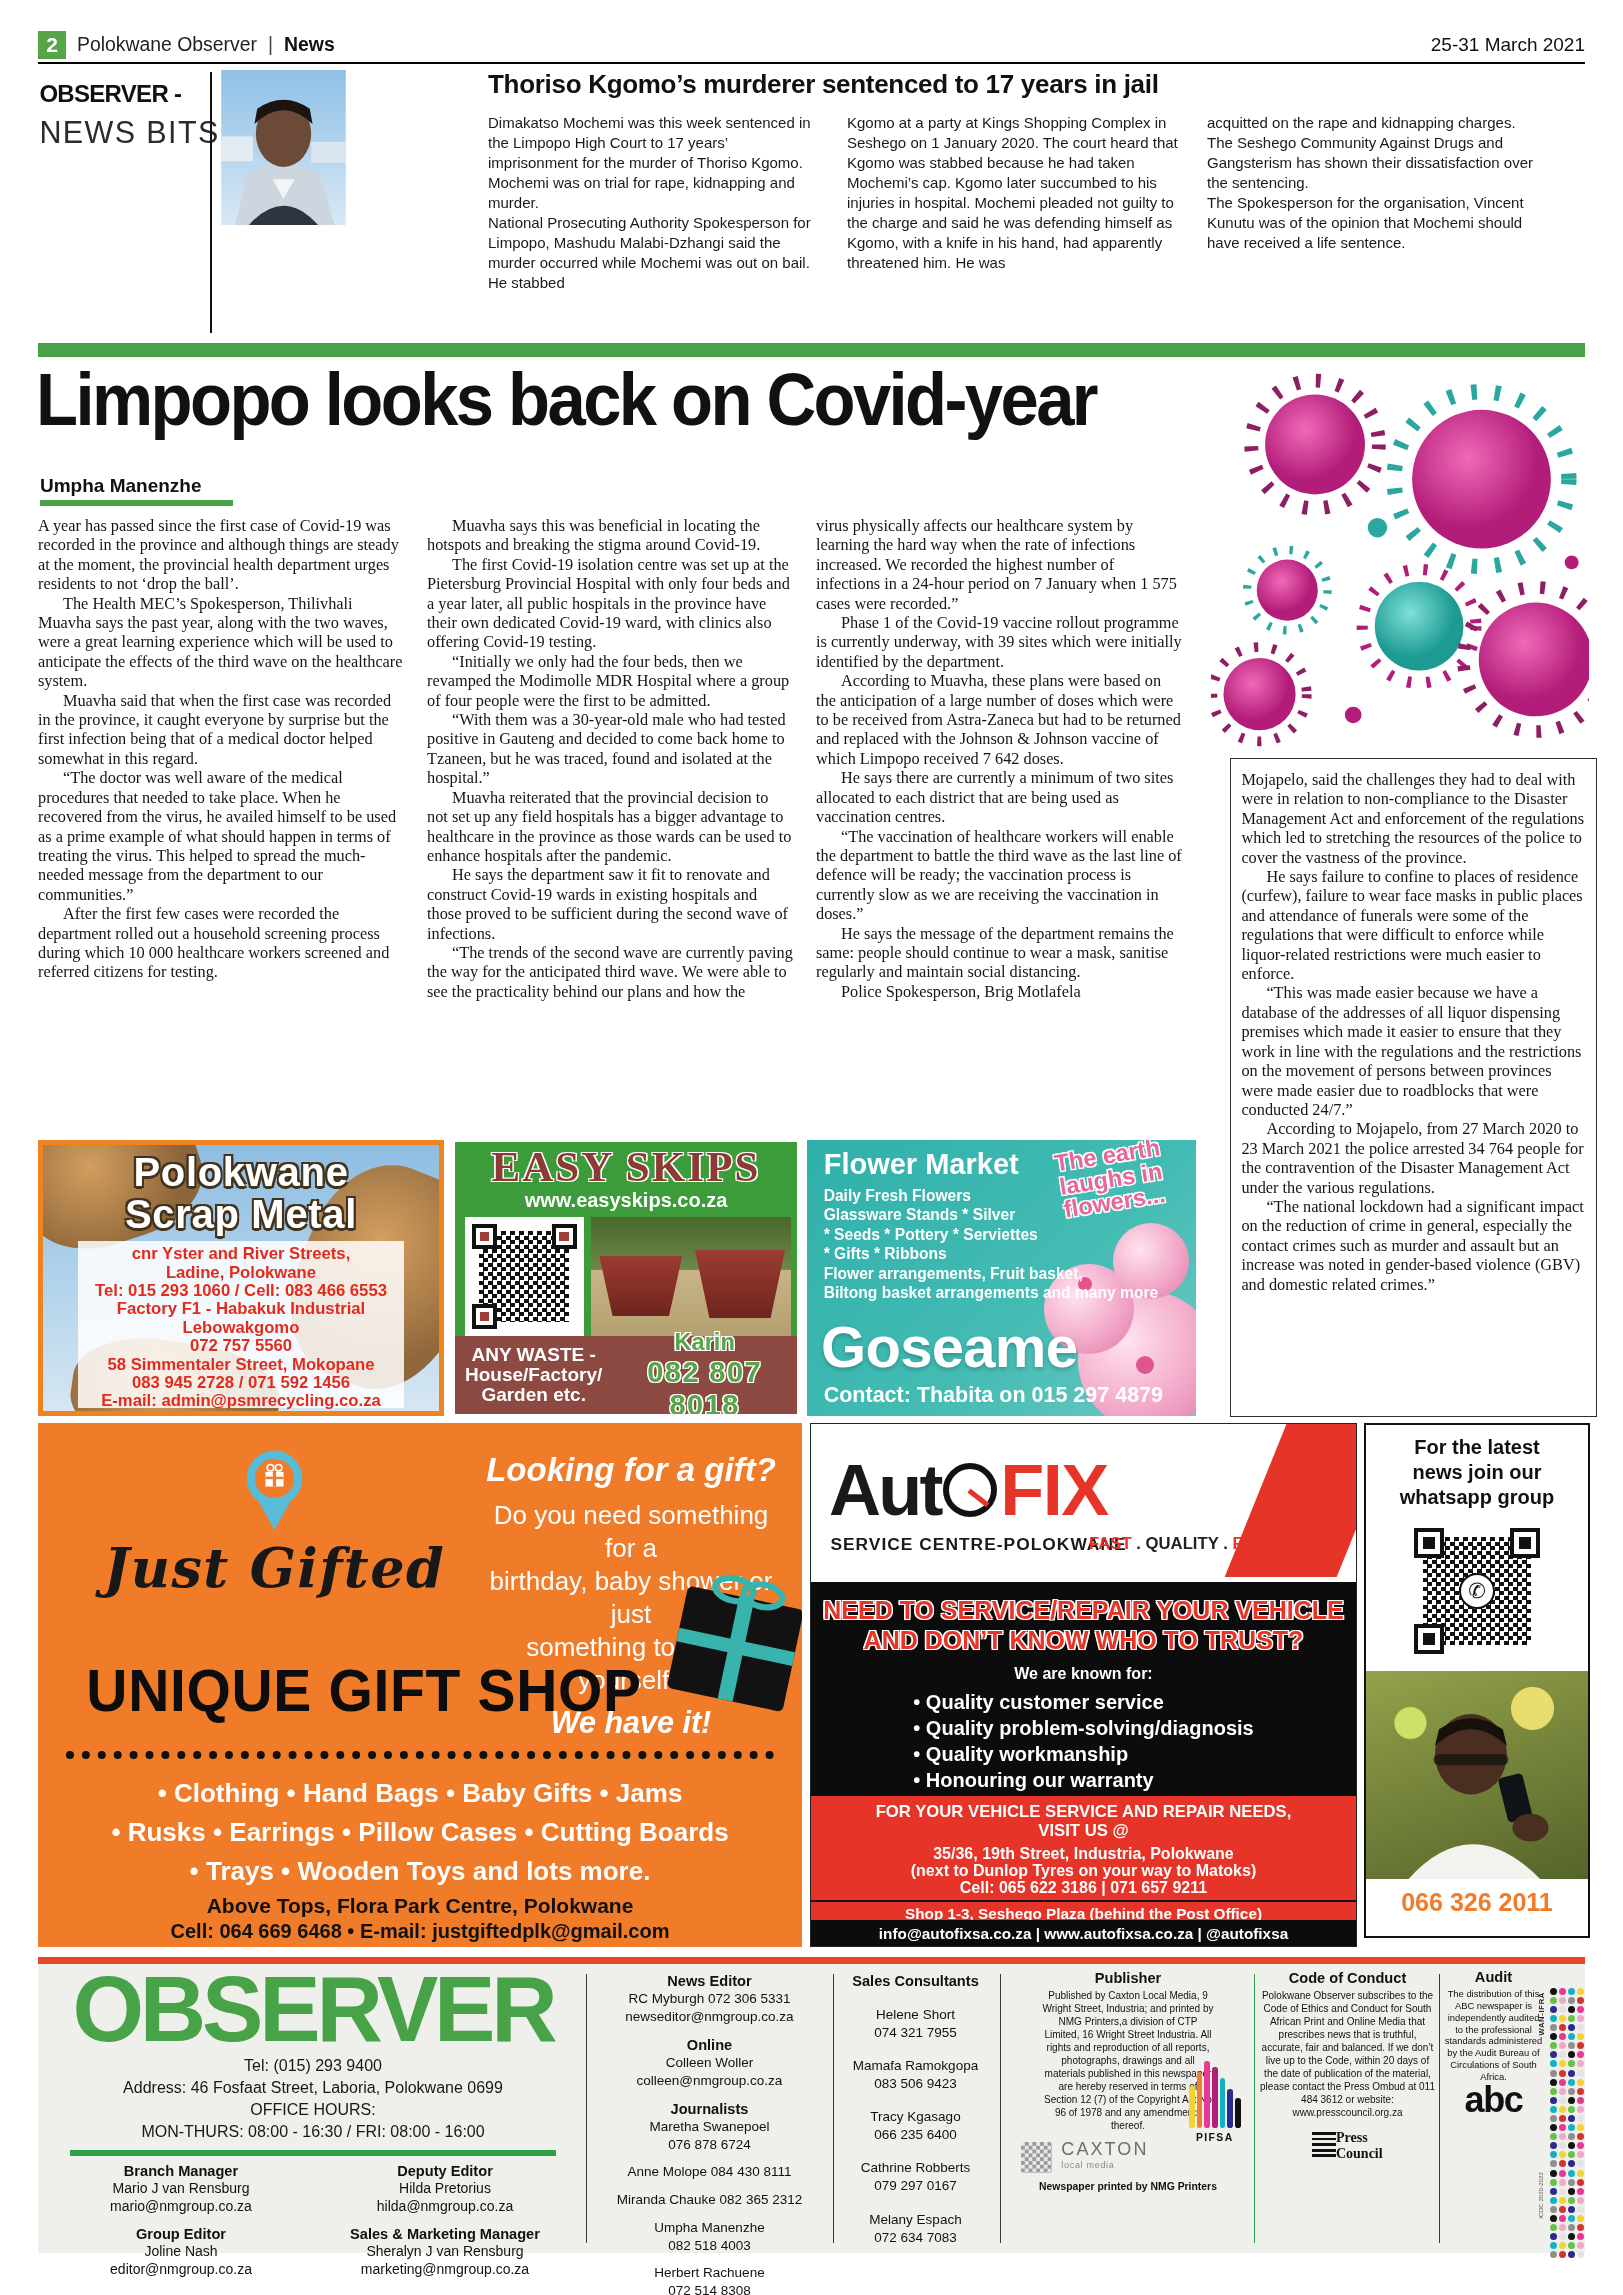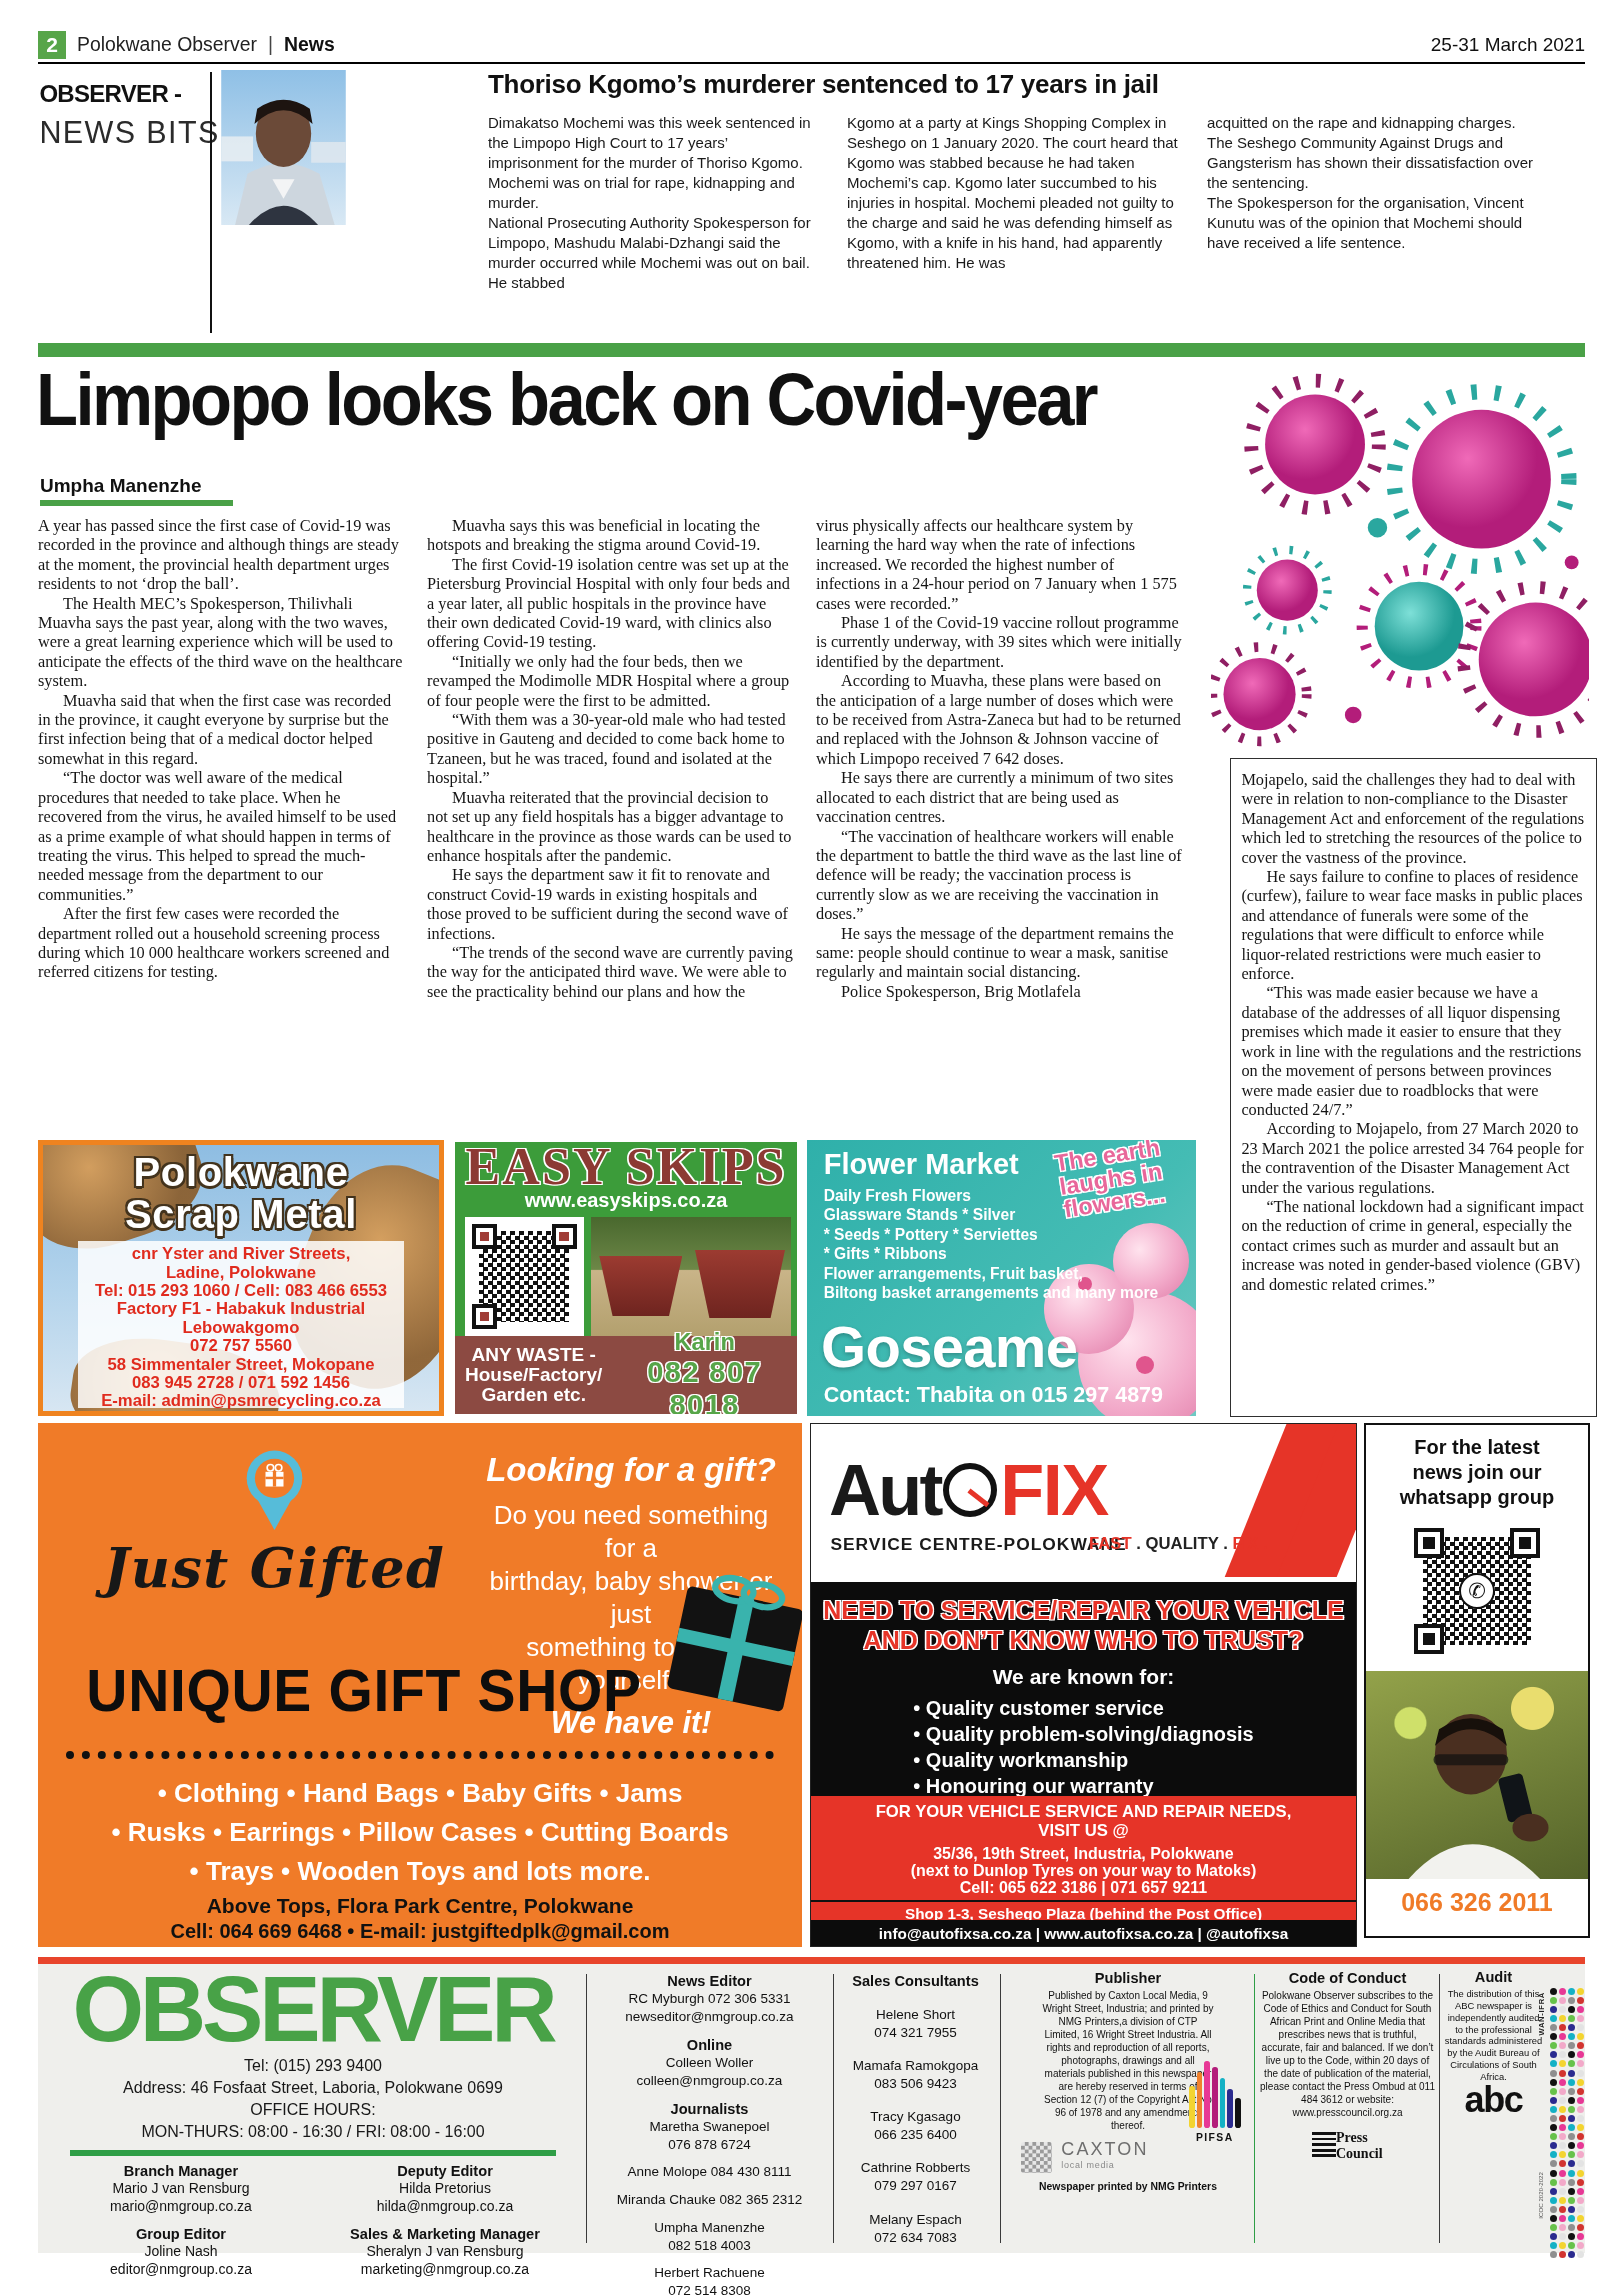--- a/index.html
+++ b/index.html
@@ -38,21 +38,21 @@
 .ac1{left:38px}.ac2{left:427px}.ac3{left:816px}
 .ac4wrap{position:absolute;left:1230px;top:758px;width:367px;height:659px;border:1.4px solid #2f2f2f;padding:11px 10.4px;font-family:"Liberation Serif",serif;font-size:16.3px;line-height:19.4px;color:#151515;overflow:hidden}
 .ac4wrap p{margin:0}.ac4wrap p.ind{text-indent:25px}
 
 
 .ad-scrap{position:absolute;left:38px;top:1140px;width:406px;height:276px;border:5.6px solid #ef831f;background:linear-gradient(180deg,#8ebde2 0%,#b4d4ec 55%,#d7e6f2 100%);overflow:hidden}
 .claw{position:absolute;border-radius:42%;background:radial-gradient(circle at 40% 35%,#d99a50,#8a5a26 70%);opacity:.9}
 .scrap-title{position:absolute;left:0;top:5.6px;width:100%;text-align:center;font-size:40px;line-height:42px;font-weight:800;color:#fff;letter-spacing:0.7px;text-shadow:-2.1px -2.1px 0 #43331d,2.1px -2.1px 0 #43331d,-2.1px 2.1px 0 #43331d,2.1px 2.1px 0 #43331d,0 2.8px 0 #43331d}
 .scrap-panel{position:absolute;left:35px;top:96px;width:326px;height:167px;background:rgba(255,255,255,.85);text-align:center;font-size:16.7px;line-height:18.4px;font-weight:bold;color:#e02b1e;padding-top:4.2px}
 .ad-skips{position:absolute;left:453px;top:1140px;width:346px;height:276px;background:#3c9c3a;border:2.8px solid #fff;overflow:hidden}
-.skips-title{text-align:center;font-family:"Liberation Serif",serif;font-weight:bold;font-size:52px;line-height:43px;color:#8c3a33;letter-spacing:2.1px;text-shadow:-1.4px -1.4px 0 #fff,1.4px -1.4px 0 #fff,-1.4px 1.4px 0 #fff,1.4px 1.4px 0 #fff;margin-top:2.8px}
+.skips-title{text-align:center;font-family:"Liberation Serif",serif;font-weight:bold;font-size:43px;line-height:43px;color:#8c3a33;letter-spacing:2.1px;text-shadow:-1.4px -1.4px 0 #fff,1.4px -1.4px 0 #fff,-1.4px 1.4px 0 #fff,1.4px 1.4px 0 #fff;margin-top:2.8px}
 .skips-web{text-align:center;font-size:20px;font-weight:bold;color:#fff;margin-top:1.4px}
 .qr{position:relative;background:#fff;overflow:hidden}
 .qr-noise{position:absolute;inset:12%;background:repeating-conic-gradient(#111 0% 25%,#fff 0% 50%);background-size:9px 9px}
 .qr-f{position:absolute;width:21%;height:21%;border:4.9px solid #111;background:#fff}
 .qr-f::after{content:"";position:absolute;inset:22%;background:#111}
 .qr-red .qr-f::after{background:#a03c36}
 .qr-tl{left:6%;top:6%}.qr-tr{right:6%;top:6%}.qr-bl{left:6%;bottom:6%}
 .skips-qr{position:absolute;left:9.7px;top:75px;width:119px;height:119px}
 .skips-photo{position:absolute;left:136px;top:75px;width:200px;height:119px;background:linear-gradient(180deg,#49682e 0%,#6d8747 44%,#c9b488 45%,#b3a06e 100%);overflow:hidden}
 .skip{position:absolute;background:linear-gradient(#9c3b31,#6e241f);clip-path:polygon(0 0,100% 0,84% 100%,16% 100%)}
@@ -90,21 +90,21 @@
 .af-aut{font-size:72px;font-weight:800;color:#1a1a1a;letter-spacing:-2.8px}
 .af-speedo{width:54px;height:54px;border:6.2px solid #111;border-radius:50%;background:#fff;position:relative;margin:0 2.8px}
 .af-speedo::after{content:"";position:absolute;left:46%;top:46%;width:23.6px;height:4.9px;background:#e63428;transform:rotate(38deg);transform-origin:left center}
 .af-fix{font-size:72px;font-weight:800;color:#e63428;letter-spacing:-1.4px}
 .af-sub{position:absolute;left:19.4px;top:110px;font-size:17.4px;font-weight:bold;color:#1a1a1a;letter-spacing:1px}
 .af-tag{position:absolute;left:278px;top:110px;font-size:16.7px;font-weight:800}
 .af-tag .r{color:#e63428}.af-tag .k{color:#222}
 .af-stripe{position:absolute;top:-7px;width:60px;height:160px;background:#e63428;transform:skewX(-22deg)}
 .af-black{position:absolute;left:0;top:158px;width:100%;height:214px;background:#0c0c0c;color:#fff;text-align:center}
 .af-q{font-size:25px;line-height:30.5px;font-weight:800;color:#e63428;margin-top:12.5px;text-shadow:-1.4px -1.4px 0 #fff,1.4px -1.4px 0 #fff,-1.4px 1.4px 0 #fff,1.4px 1.4px 0 #fff}
-.af-known{font-size:21px;font-weight:800;margin-top:9.7px}
+.af-known{font-size:16px;font-weight:800;margin-top:9.7px}
 .af-bullets{display:inline-block;text-align:left;margin-top:5.6px;font-size:20px;line-height:26px;font-weight:800;list-style:none}
 .af-bullets li::before{content:"•  "}
 .af-red{position:absolute;left:0;top:372px;width:100%;height:124px;background:#e63428;color:#fff;text-align:center}
 .af-visit{font-size:16.7px;line-height:19.4px;font-weight:800;margin-top:5.6px}
 .af-branch1{font-size:16px;line-height:17.4px;font-weight:bold;margin-top:4.2px}
 .af-branch2{font-size:15.3px;line-height:17.4px;font-weight:bold;margin-top:3.5px;border-top:2.1px solid #111;padding-top:2.8px}
 .af-bar{position:absolute;left:0;top:496px;width:100%;height:28px;background:#0c0c0c;color:#fff;font-size:15.3px;font-weight:bold;display:flex;align-items:center;justify-content:center}
 .ad-wa{position:absolute;left:1364px;top:1423px;width:226px;height:515px;background:#fff;border:2.1px solid #111;text-align:center;overflow:hidden}
 .wa-text{font-size:20px;line-height:25px;font-weight:800;margin-top:9.7px}
 .wa-qr{position:relative;width:143px;height:143px;margin:9.7px auto 0}

